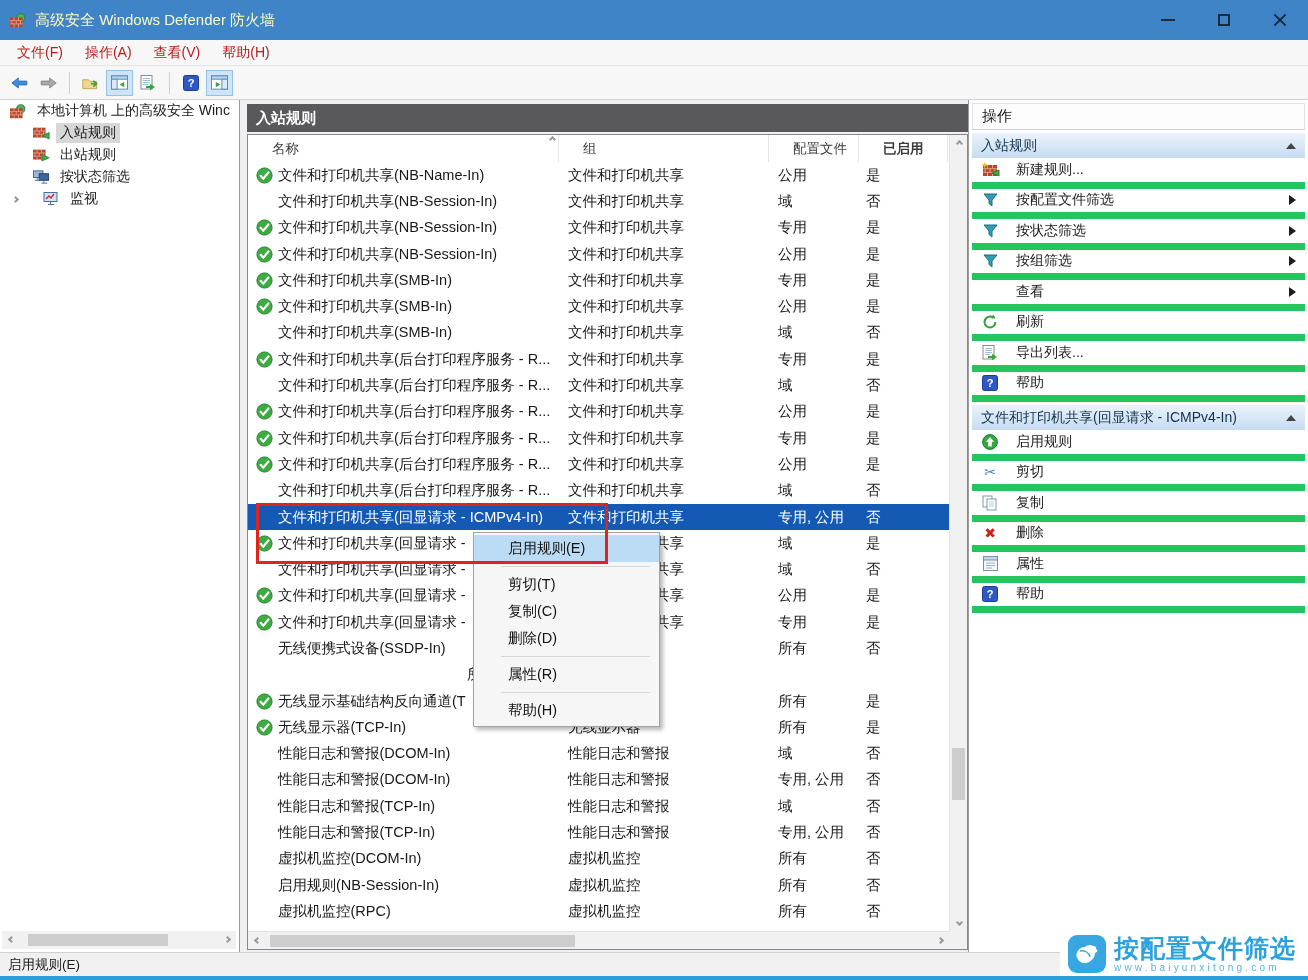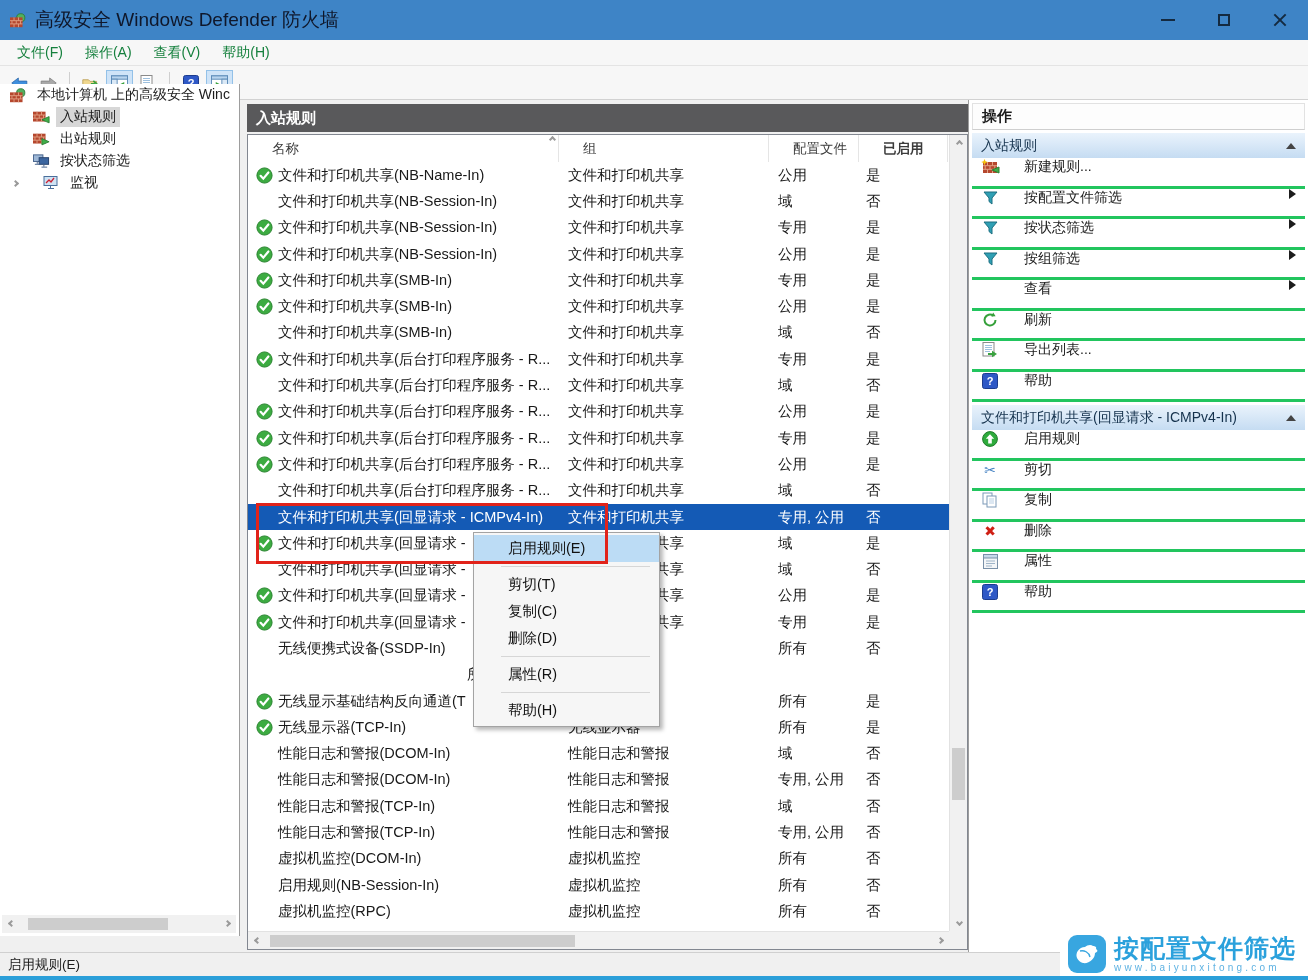--- a/index.html
+++ b/index.html
@@ -1,36 +1,36 @@
 <!DOCTYPE html>
 <html><head>
 <meta charset="utf-8">
 <style>
 *{margin:0;padding:0;box-sizing:border-box}
 html,body{width:1308px;height:980px;overflow:hidden}
 body{font-family:"Liberation Sans","DejaVu Sans",sans-serif;position:relative;background:#f0f0f0;color:#1b1b1b}
 
 .titlebar{position:absolute;left:0;top:0;width:1308px;height:40px;background:#3e84c6;display:flex;align-items:center;padding-left:10px;gap:8px}
-.titlebar .title{font-size:19px;color:#0f172a}
+.titlebar .title{font-size:15px;color:#fef9c3}
 .win-controls{margin-left:auto;display:flex;height:100%}
 .wc{width:56px;height:100%;display:flex;align-items:center;justify-content:center}
 .minbar{width:14px;height:2px;background:#142a40}
 .maxbox{width:12px;height:12px;border:2px solid #142a40}
 .closex{position:relative;width:16px;height:16px}
 .closex:before,.closex:after{content:"";position:absolute;left:7px;top:0;width:2px;height:16px;background:#142a40}
 .closex:before{transform:rotate(45deg)}.closex:after{transform:rotate(-45deg)}
 
 .menubar{position:absolute;left:0;top:40px;width:1308px;height:26px;background:#f7f7f7;display:flex;align-items:center;padding-left:6px;font-size:14px;border-bottom:1px solid #e4e4e4}
-.menu-item{padding:3px 11px;color:#15803d}
+.menu-item{padding:3px 11px;color:#b91c1c}
 .toolbar{position:absolute;left:0;top:66px;width:1308px;height:34px;background:#f7f7f7;border-bottom:1px solid #d2d2d2;display:flex;align-items:center;padding-left:6px;gap:2px}
 .tbtn{width:27px;height:26px;display:flex;align-items:center;justify-content:center;border:1px solid transparent}
 .tbtn.pressed{background:#cfe4f8;border-color:#93c1e8}
 .tsep{width:1px;height:22px;background:#cfcfcf;margin:0 5px}
 
-.tree-panel{position:absolute;left:0;top:84px;width:240px;height:852px;background:#fff;border-right:1px solid #9d9d9d;overflow:hidden}
+.tree-panel{position:absolute;left:0;top:100px;width:240px;height:852px;background:#fff;border-right:1px solid #9d9d9d;overflow:hidden}
 .tree-row{display:flex;align-items:center;height:22px;font-size:14px;gap:6px;padding-left:10px;white-space:nowrap;overflow:hidden}
 .tree-item{padding-left:33px}
 .tree-label{padding:1px 4px}
 .tree-label.sel{background:#d7d7d7}
 .expander{position:absolute;left:13px}
 
 .list-titlebar{position:absolute;left:247px;top:104px;width:721px;height:28px;background:#59595b;color:#fff;font-weight:bold;font-size:15px;display:flex;align-items:center;padding-left:9px}
 .list-box{position:absolute;left:247px;top:134px;width:721px;height:816px;background:#fff;border:1px solid #828790}
 .col-headers{position:absolute;left:0;top:0;right:18px;height:27px;display:flex;font-size:13.5px;color:#3b3b3b;background:#fff}
 .colh{display:flex;align-items:center;border-right:1px solid #e5e5e5;position:relative}
@@ -51,24 +51,24 @@
 .hthumb{position:absolute;top:3px;height:12px;background:#cdcdcd}
 .corner{position:absolute;right:0;bottom:0;width:18px;height:18px;background:#f1f1f1}
 .sbtn{position:absolute;width:18px;height:17px;display:flex;align-items:center;justify-content:center}
 .chev{display:inline-block;width:6px;height:6px;border-left:2px solid #5e5e5e;border-top:2px solid #5e5e5e}
 .chev.up{transform:rotate(45deg)}.chev.down{transform:rotate(225deg)}
 .chev.left{transform:rotate(-45deg)}.chev.right{transform:rotate(135deg)}
 .chev.lite{border-color:#9a9a9a;width:5px;height:5px}
 .tree-hscroll{position:absolute;left:2px;right:3px;bottom:3px;height:18px;background:#f1f1f1}
 
 .actions-panel{position:absolute;left:968px;top:100px;width:340px;height:852px;background:#fff;border-left:1px solid #9d9d9d;padding:3px 3px 0 3px}
-.actions-title{height:27px;display:flex;align-items:center;font-weight:bold;font-size:15px;padding-left:9px;border:1px solid #e2e2e2;border-bottom:1px solid #cfcfcf;background:#fdfdfd}
+.actions-title{height:27px;display:flex;align-items:center;font-weight:normal;font-size:15px;padding-left:9px;border:1px solid #e2e2e2;border-bottom:1px solid #cfcfcf;background:#fdfdfd}
 .section-header{height:25px;background:linear-gradient(#eaf3fc,#c5dcf2);display:flex;align-items:center;padding:0 9px;font-size:14px;margin-top:3px;color:#15324d;white-space:nowrap;overflow:hidden}
 .tri-up{width:0;height:0;border-left:5px solid transparent;border-right:5px solid transparent;border-bottom:6px solid #444;margin-left:auto;flex:none}
-.action-item{height:30.5px;display:flex;gap:24px;padding-left:8px;font-size:14px;border-bottom:3px solid #22c55e}
+.action-item{height:30.5px;display:flex;align-items:center;gap:16px;padding-left:8px;font-size:14px;border-bottom:7px solid #22c55e}
 .ai-icon{width:20px;height:18px;display:flex;align-items:center;justify-content:center;flex:none}
 .sub-arrow{margin-left:auto;margin-right:9px;width:0;height:0;border-top:5px solid transparent;border-bottom:5px solid transparent;border-left:7px solid #1c1c1c;flex:none}
 
 .ctx{position:absolute;left:473px;top:532px;width:187px;background:#f6f6f6;border:1px solid #a3a3a3;box-shadow:3px 3px 4px rgba(0,0,0,.28);padding:2px 0;z-index:30}
 .ctx-item{height:27px;display:flex;align-items:center;padding-left:34px;font-size:14.5px;color:#121212}
 .ctx-item.hl{background:#bcdcf5}
 .ctx-sep{height:1px;background:#d6d6d6;margin:4px 9px 4px 27px}
 
 .red-box{position:absolute;left:256px;top:503px;width:352px;height:61px;border:3px solid #e1231a;z-index:40}
 

